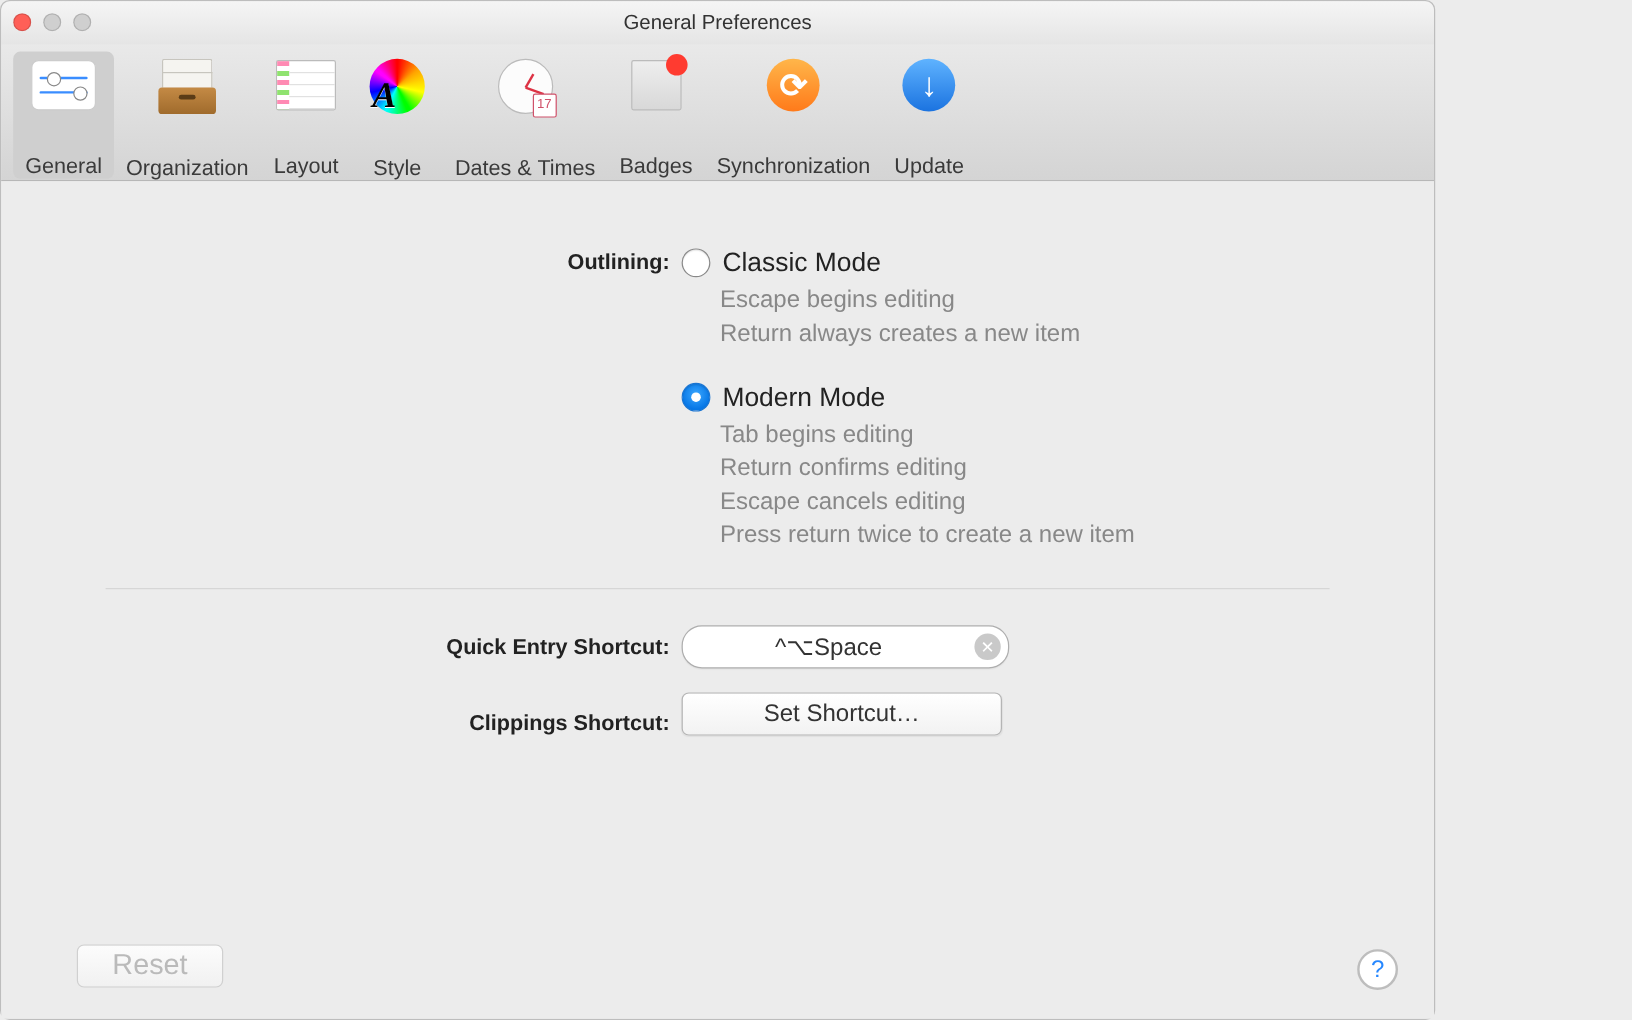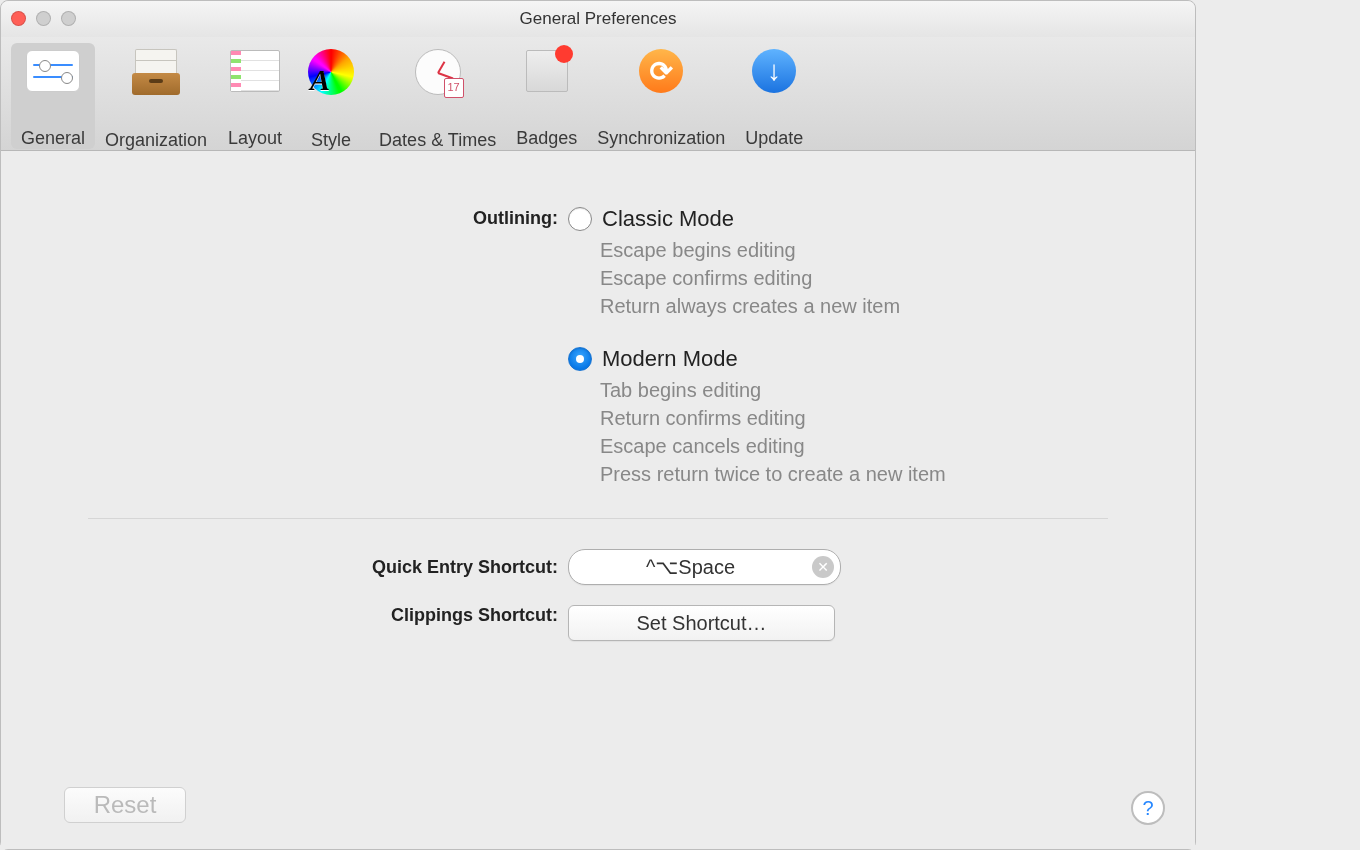--- a/index.html
+++ b/index.html
@@ -175,21 +175,20 @@
     <div class="form">
 
       <div class="row">
         <div class="lbl-col">Outlining:</div>
         <div class="val-col">
           <div class="radio">
             <div class="rbtn"></div>
             <span>Classic Mode</span>
           </div>
           <div class="desc">Escape begins editing</div>
-          <div class="desc">Escape confirms editing</div>
           <div class="desc">Return always creates a new item</div>
 
           <div style="height:26px"></div>
 
           <div class="radio">
             <div class="rbtn checked"></div>
             <span>Modern Mode</span>
           </div>
           <div class="desc">Tab begins editing</div>
           <div class="desc">Return confirms editing</div>
@@ -203,21 +202,21 @@
       <div class="row" style="align-items:center;margin-bottom:20px;">
         <div class="lbl-col" style="padding-top:0">Quick Entry Shortcut:</div>
         <div class="val-col">
           <div class="shortcut-field">
             <span class="txt">^⌥Space</span>
             <span class="clr">✕</span>
           </div>
         </div>
       </div>
 
-      <div class="row" style="align-items:flex-start;">
+      <div class="row" style="align-items:flex-end;">
         <div class="lbl-col" style="padding-top:0">Clippings Shortcut:</div>
         <div class="val-col">
           <div class="btn">
             <span>Set Shortcut…</span>
           </div>
         </div>
       </div>
 
     </div>
 

